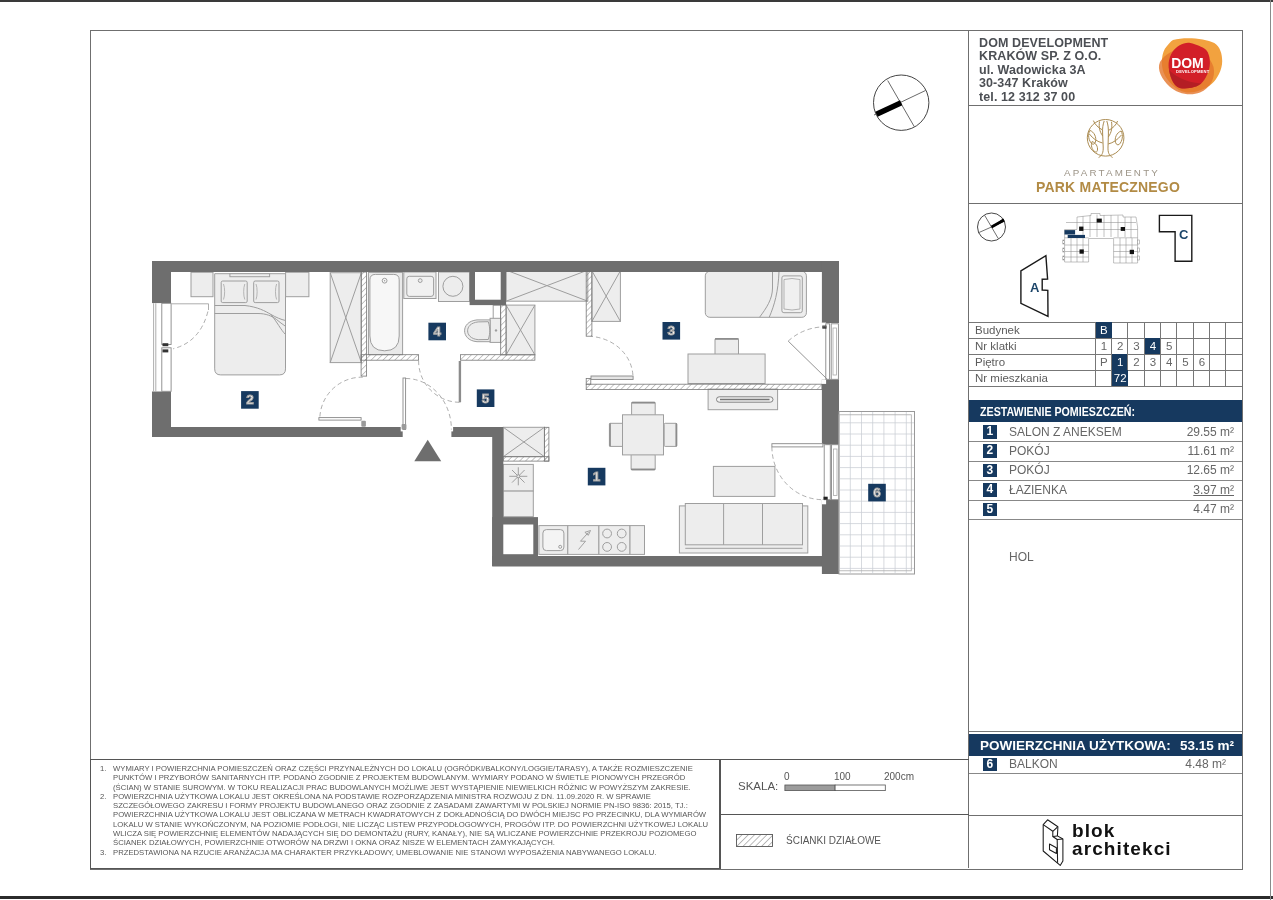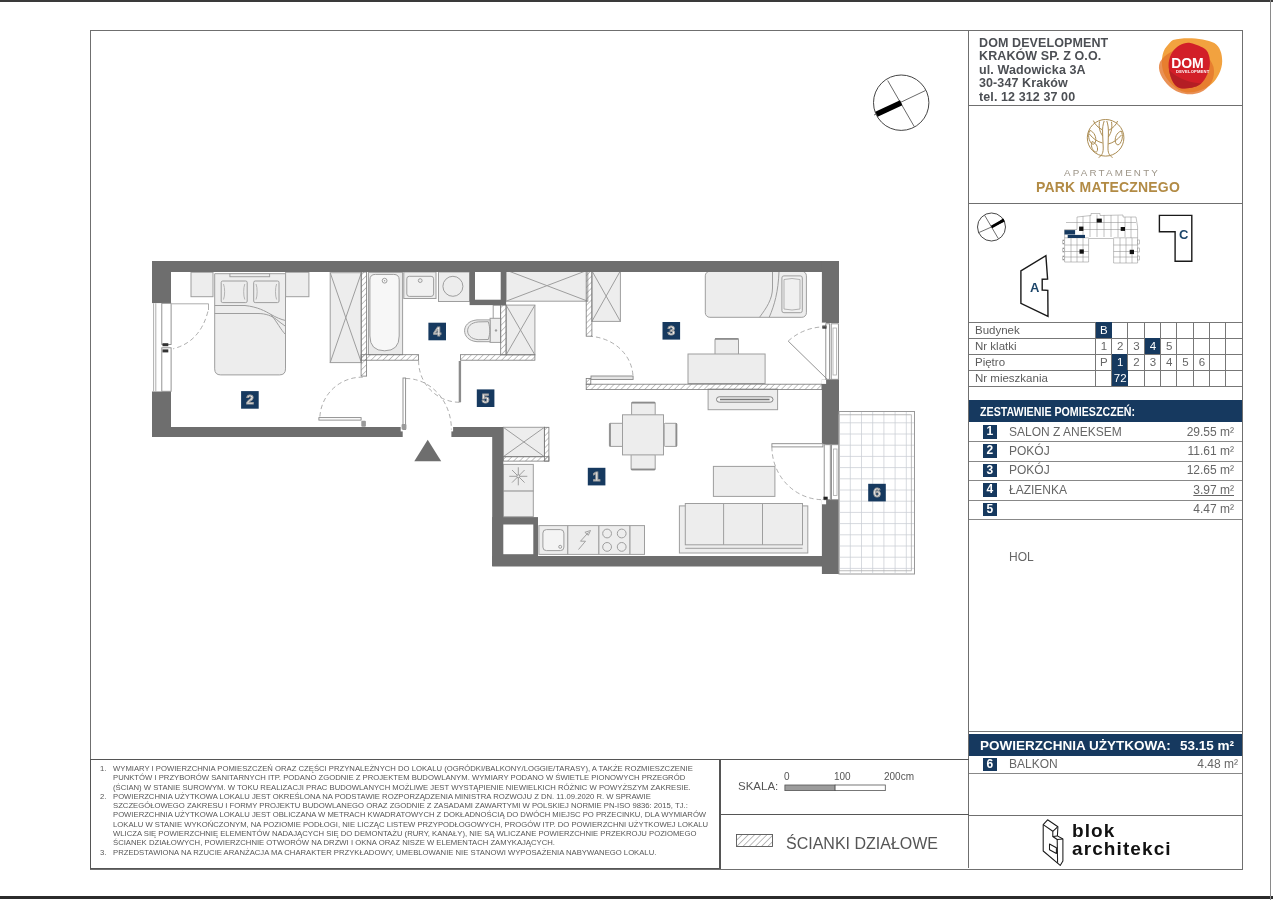--- a/index.html
+++ b/index.html
@@ -224,21 +224,21 @@
 <div class="abs" style="left:969px;top:731px;width:273px;height:1px;background:#777;"></div>
 
 <div class="abs navy" style="left:969px;top:734px;width:273px;height:22px;color:#fff;font-weight:bold;font-size:13.5px;">
   <span class="abs" style="left:11px;top:4px;">POWIERZCHNIA UŻYTKOWA:</span>
   <span class="abs" style="right:8px;top:4px;">53.15 m²</span>
 </div>
 
 <div class="abs" style="left:969px;top:756px;width:273px;height:17px;border-bottom:1px solid #888;font-size:12px;color:#666;">
   <span class="abs navy" style="left:14px;top:1.5px;width:13.5px;height:13.5px;color:#fff;font-weight:bold;text-align:center;line-height:13.5px;">6</span>
   <span class="abs" style="left:40px;top:1px;">BALKON</span>
-  <span class="abs" style="right:4px;top:1px;text-align:right;">4.48 m²</span>
+  <span class="abs" style="right:16px;top:1px;text-align:right;">4.48 m²</span>
 </div>
 
 <div class="abs" style="left:969px;top:815px;width:273px;height:1px;background:#6f6f6f;"></div>
 
 <div class="abs" style="left:1072px;top:822px;width:175px;font-size:19px;line-height:18px;font-weight:bold;color:#111;letter-spacing:1.1px;">blok<br>architekci</div>
 <svg class="abs" style="left:1038px;top:816px;" width="30" height="52" viewBox="0 0 30 52">
   <g fill="#fff" stroke="#1a1a1a" stroke-width="1.05" stroke-linejoin="round">
     <path d="M 5.2 8.6 L 9.6 3.8 L 19.9 10.8 L 19.4 19.9 L 24.9 23 L 24.9 45 L 22.2 49.4 L 5.2 35 Z"></path>
     <path d="M 5.2 8.6 L 14.8 15.3 L 19.4 11.1" fill="none"></path>
     <path d="M 14.8 15.3 L 14.8 20.5 L 19.2 23.5 L 24.9 23" fill="none"></path>
@@ -272,21 +272,21 @@
 <div class="abs" style="left:720px;top:814px;width:249px;height:55px;border-left:1px solid #555;border-top:1px solid #555;box-sizing:border-box;"></div>
 <svg class="abs" style="left:736px;top:834px;" width="40" height="14" viewBox="0 0 40 14">
   <defs>
     <pattern id="lhatch" patternUnits="userSpaceOnUse" width="4.4" height="4.4" patternTransform="rotate(45)">
       <line x1="0" y1="0" x2="0" y2="4.4" stroke="#666" stroke-width="0.9"></line>
     </pattern>
   </defs>
   <rect x="0.5" y="0.5" width="36" height="12" fill="url(#lhatch)" stroke="#555" stroke-width="0.9"></rect>
 </svg>
 
-<div class="abs" style="left:786px;top:835px;font-size:16px;color:#555;">ŚCIANKI DZIAŁOWE</div>
+<div class="abs" style="left:786px;top:835px;font-size:10px;color:#555;">ŚCIANKI DZIAŁOWE</div>
 
 <svg class="abs" style="left:865px;top:66px;" width="76" height="76" viewBox="0 0 76 76">
   <circle cx="36.2" cy="36.7" r="27.7" fill="none" stroke="#444" stroke-width="1"></circle>
   <line x1="22.7" y1="14.5" x2="49.2" y2="60.5" stroke="#444" stroke-width="0.8"></line>
   <line x1="9" y1="49" x2="60.5" y2="24.5" stroke="#444" stroke-width="0.8"></line>
   <line x1="36.2" y1="36.7" x2="11.5" y2="48.3" stroke="#000" stroke-width="5.5"></line>
 </svg>
 
 <svg id="plan" class="abs" style="left:91px;top:31px;" width="877" height="728" viewBox="91 31 877 728">
 <defs>

